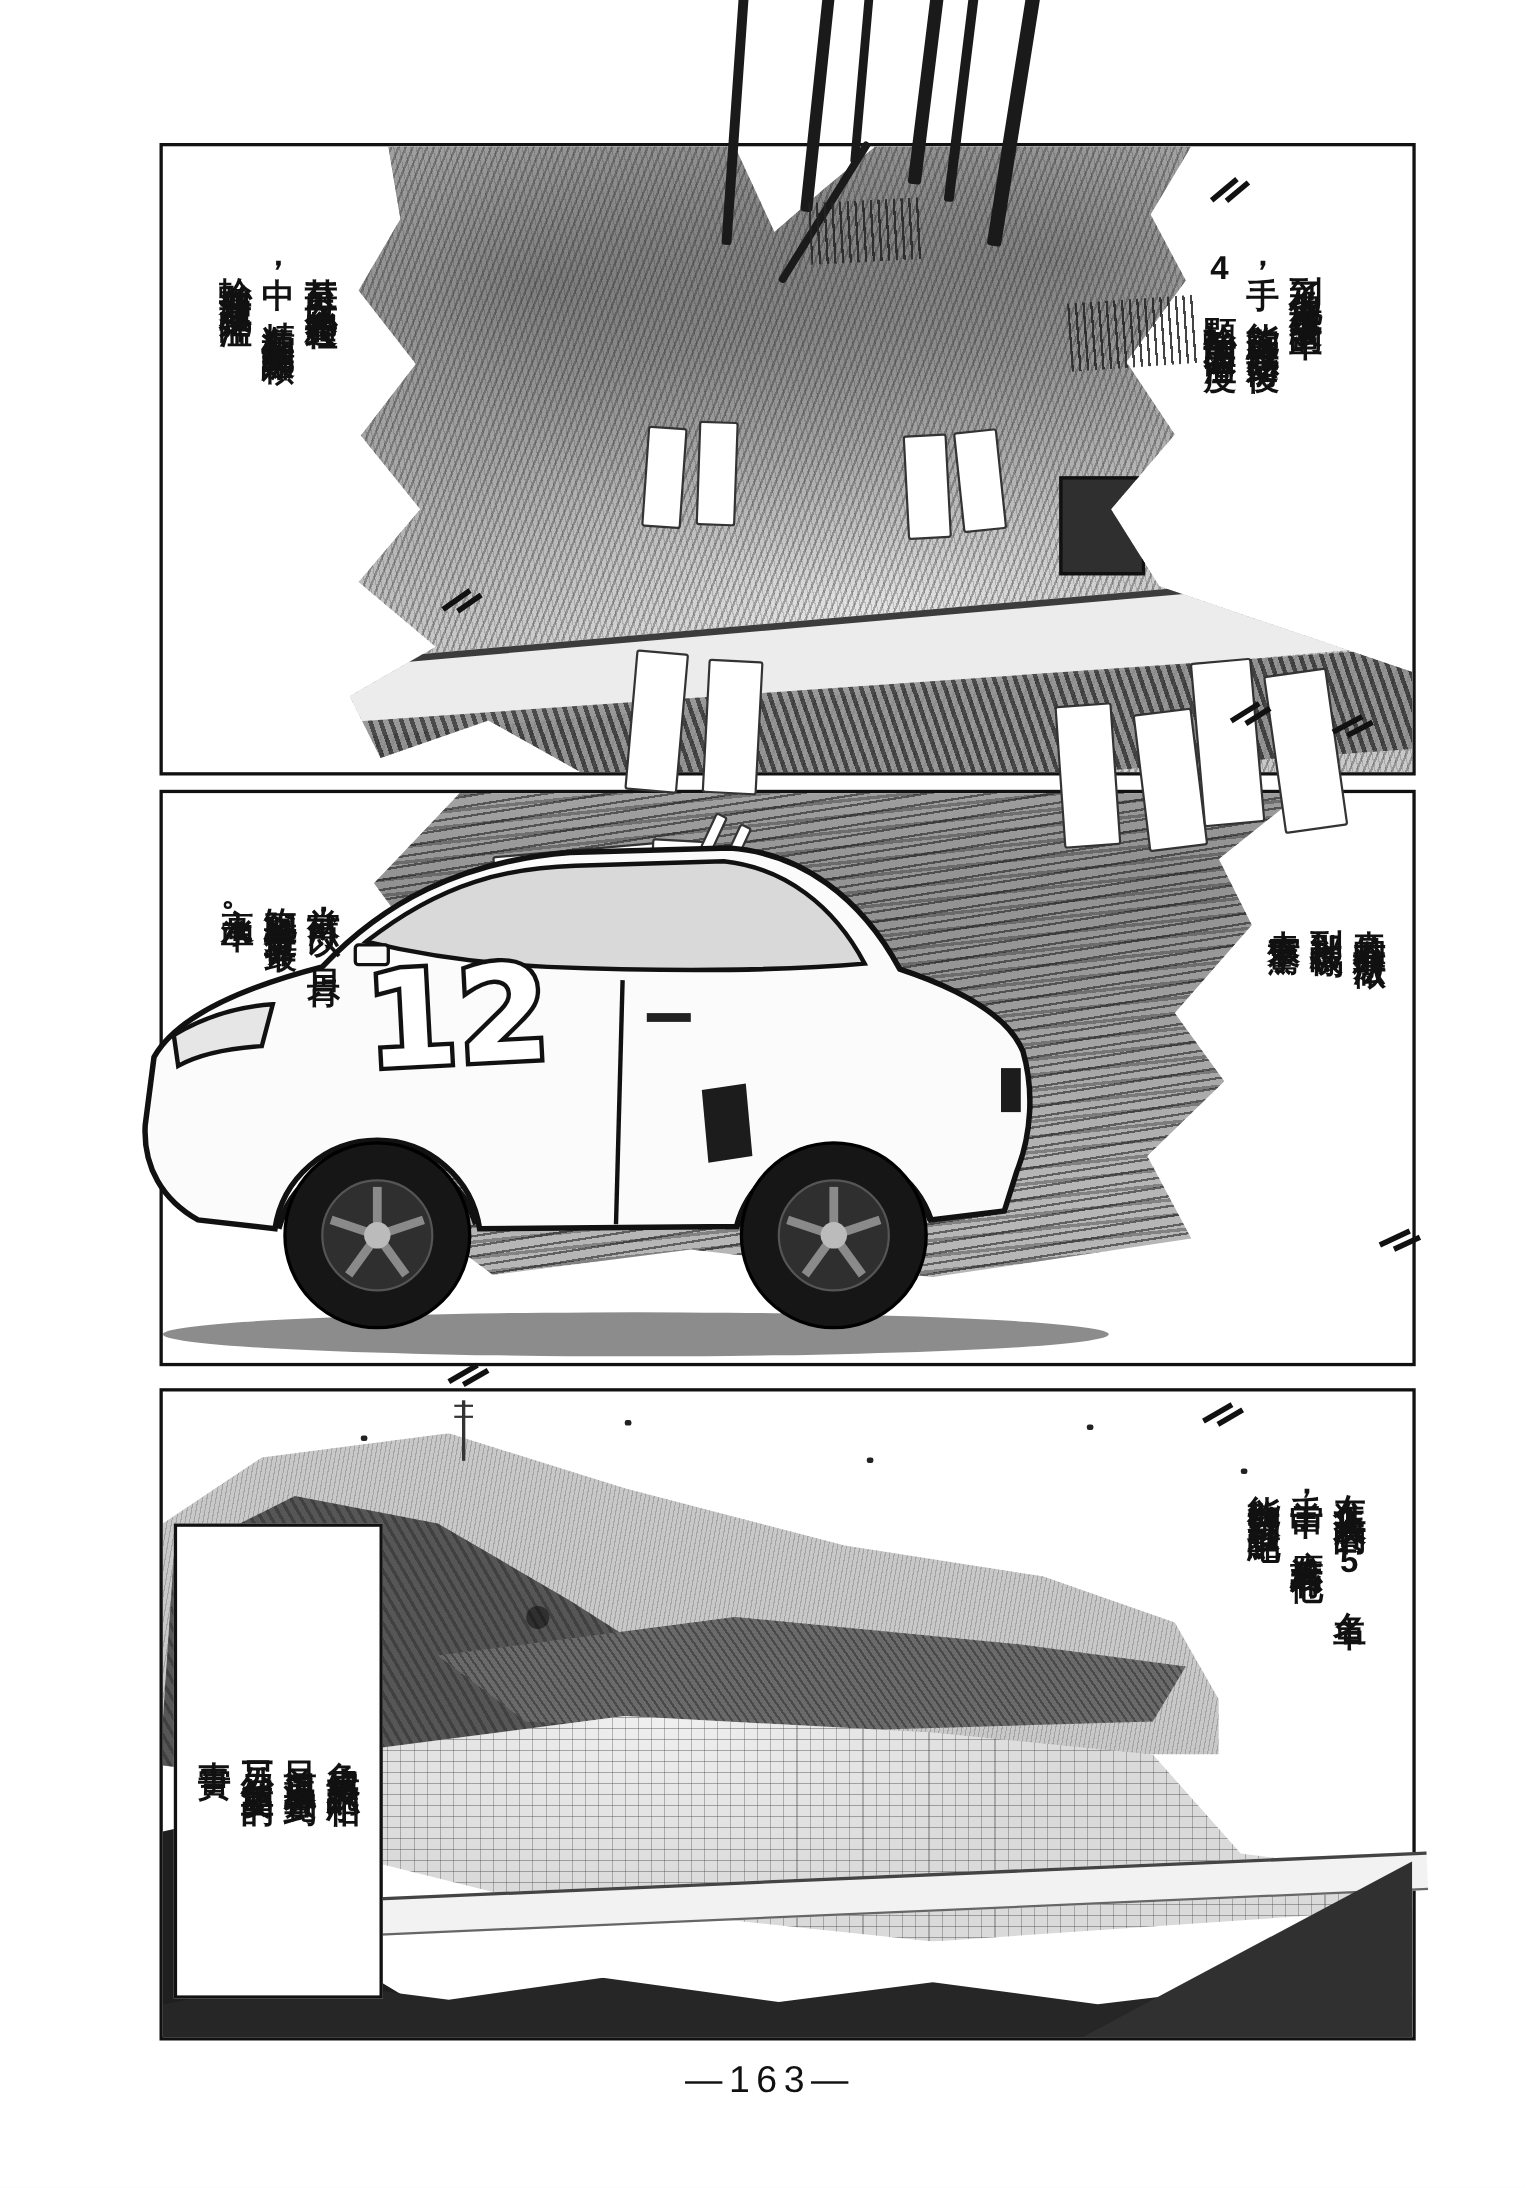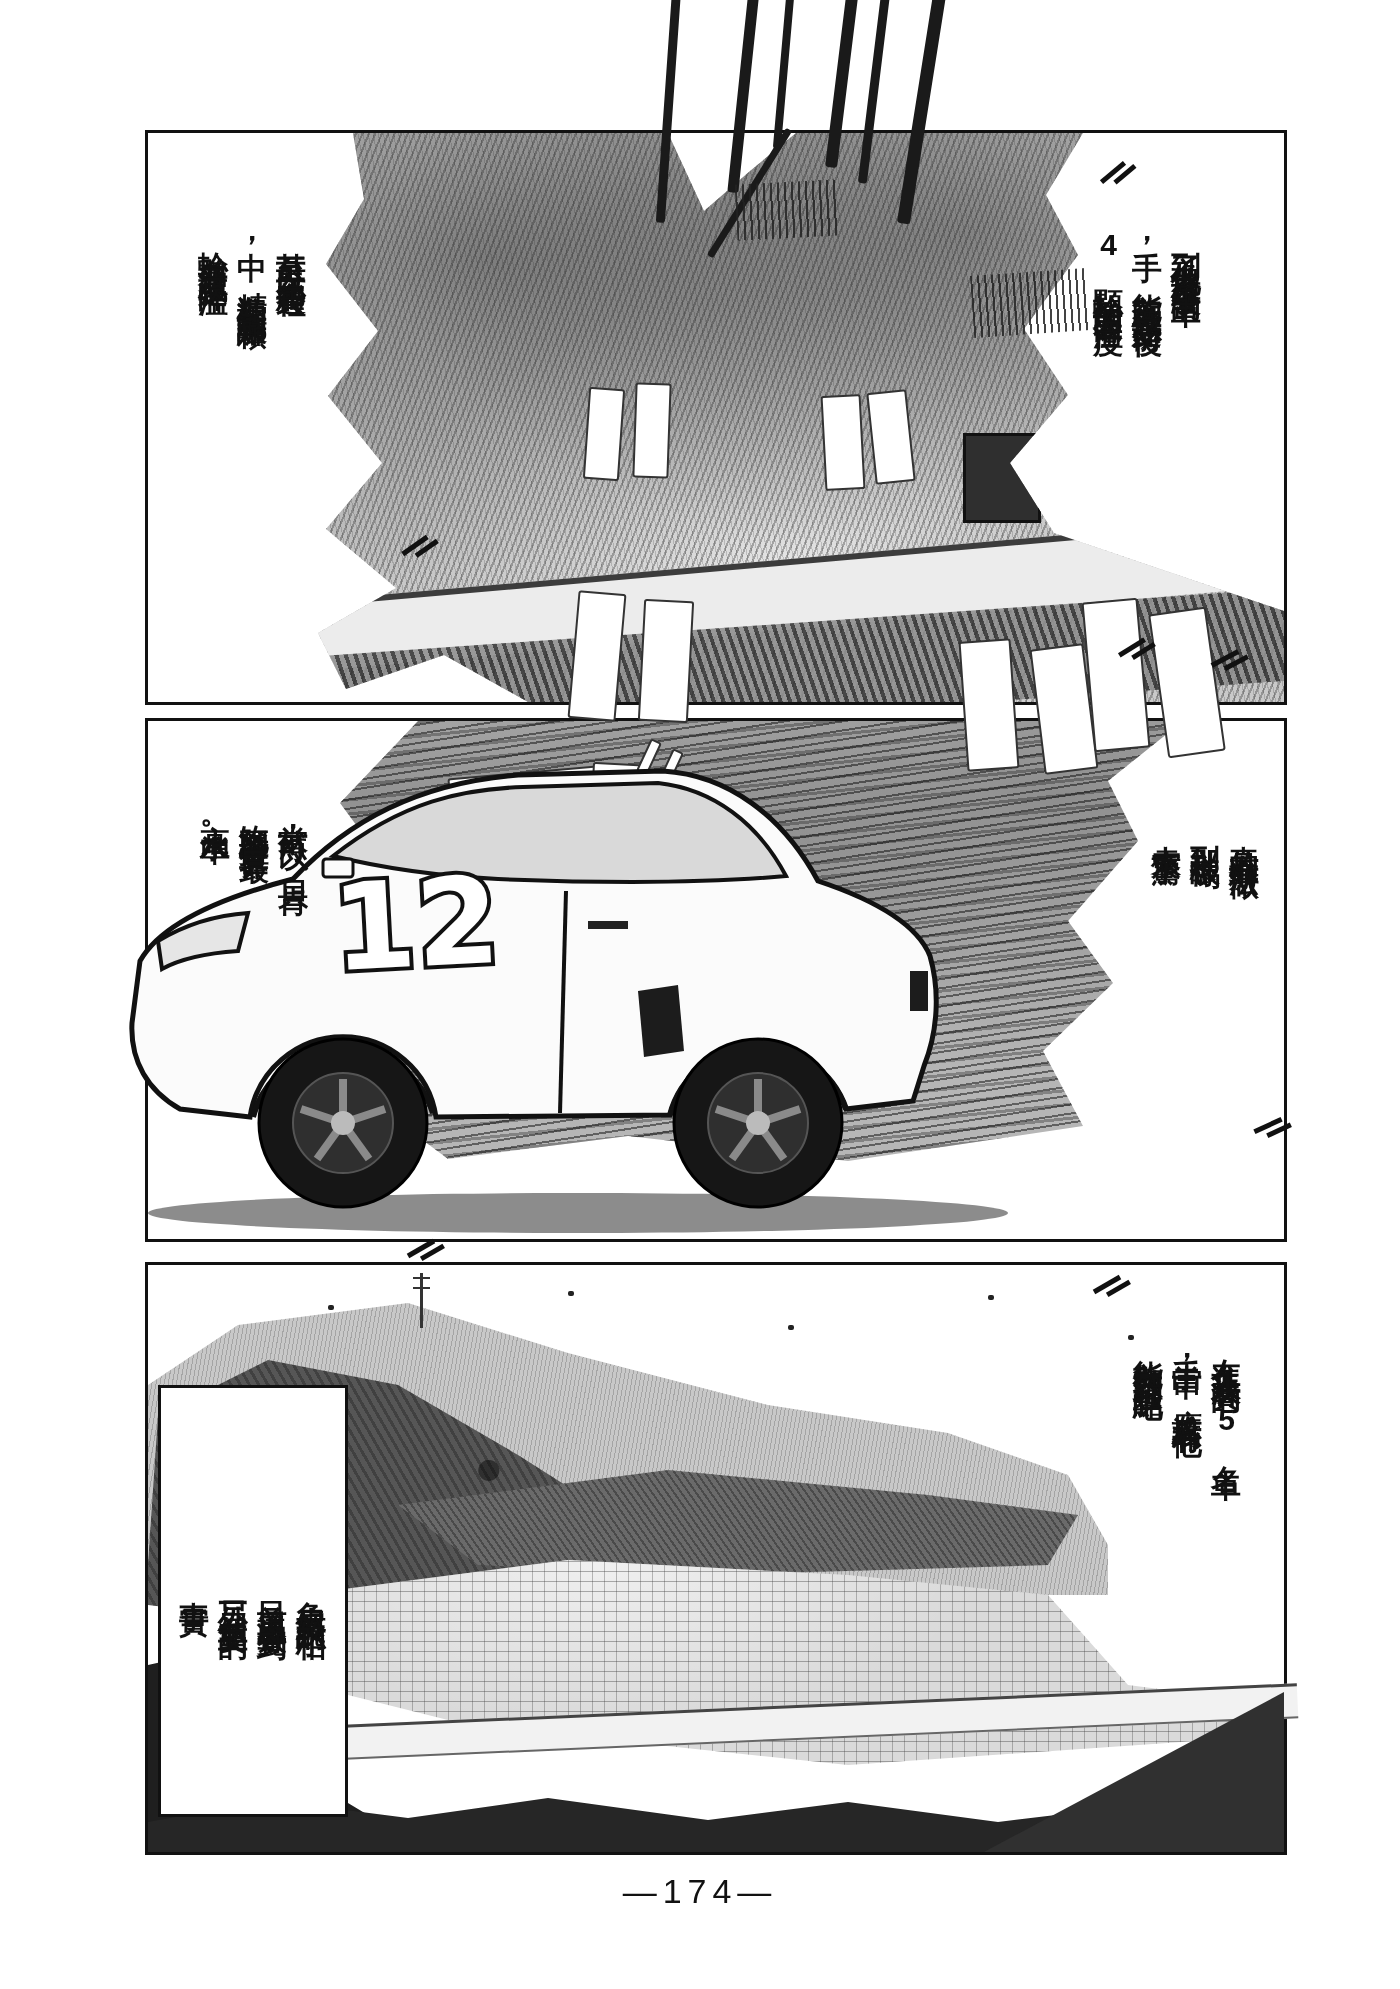--- a/index.html
+++ b/index.html
@@ -279,14 +279,14 @@
   <div class="sfx-bar" style="left:1158px;top:610px;width:58px;height:145px;transform:rotate(-8deg);"></div>
 
   <div class="tick" style="left:1098px;top:170px;transform:rotate(-40deg);"></div>
   <div class="tick" style="left:400px;top:543px;transform:rotate(-35deg);"></div>
   <div class="tick" style="left:1210px;top:656px;transform:rotate(-28deg);"></div>
   <div class="tick" style="left:1117px;top:645px;transform:rotate(-32deg);"></div>
   <div class="tick" style="left:406px;top:1246px;transform:rotate(-30deg);"></div>
   <div class="tick" style="left:1253px;top:1123px;transform:rotate(-25deg);"></div>
   <div class="tick" style="left:1092px;top:1282px;transform:rotate(-30deg);"></div>
 
-  <div class="page-number">—174—</div>
+  <div class="page-number">—163—</div>
 </div>
 
 </body></html>

